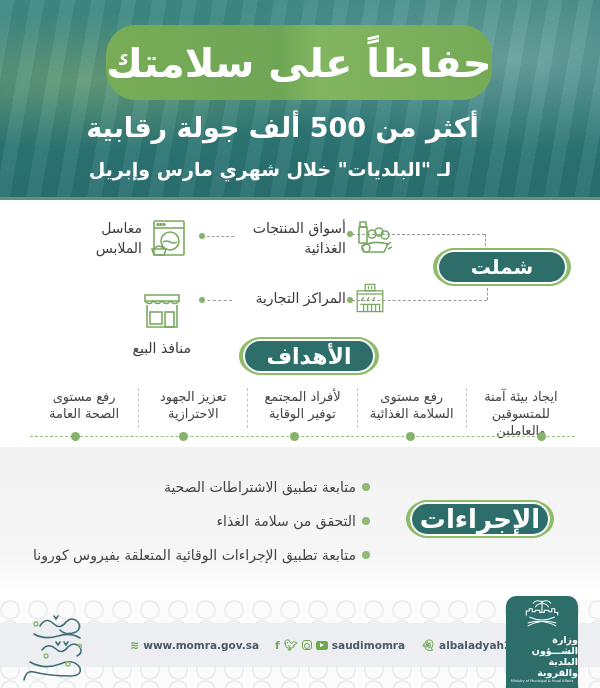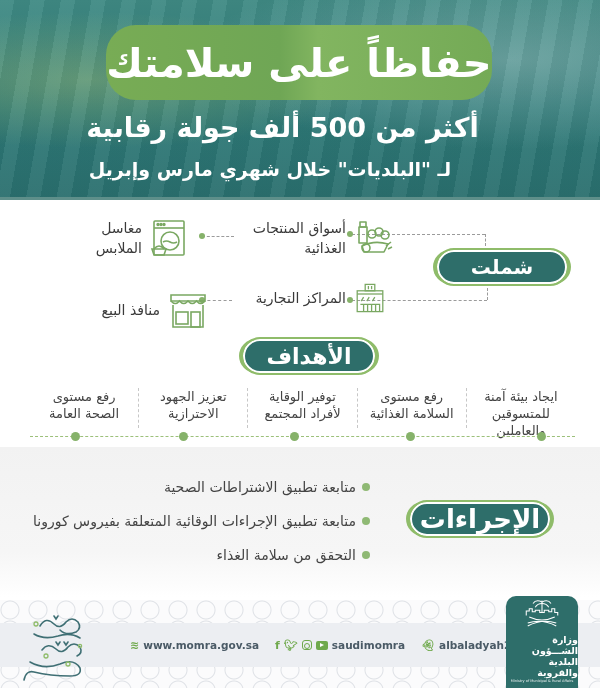--- a/index.html
+++ b/index.html
@@ -205,21 +205,21 @@
         <path d="M4 15 h32"></path>
         <path d="M9 24 l3 -5 M16 24 l3 -5 M23 24 l3 -5"></path>
         <path d="M8 28 h24 v9 M12 28 v9 M17 28 v9 M22 28 v9 M27 28 v9"></path>
       </g>
     </svg>
     <div class="cat-text">
       <div>المراكز التجارية</div>
     </div>
   </div>
 
-  <div class="cat" style="right:392px; top:290px;">
+  <div class="cat" style="right:409px; top:290px;flex-direction:column;">
     <svg class="cat-icon" viewBox="0 0 40 40">
       <g fill="none" stroke="#7aa862" stroke-width="1.6">
         <path d="M3 5 h34 v6 h-34 z"></path>
         <path d="M3 11 q4.25 5 8.5 0 q4.25 5 8.5 0 q4.25 5 8.5 0 q4.25 5 8.5 0"></path>
         <path d="M5 15 v22 h30 v-22"></path>
         <rect x="8" y="22" width="12" height="12"></rect>
         <rect x="23" y="22" width="9" height="15"></rect>
       </g>
     </svg>
     <div class="cat-text">
@@ -234,22 +234,22 @@
   <div class="goals-row">
     <div class="goal">
       <div>ايجاد بيئة آمنة</div>
       <div>للمتسوقين والعاملين</div>
     </div>
     <div class="goal">
       <div>رفع مستوى</div>
       <div>السلامة الغذائية</div>
     </div>
     <div class="goal">
+      <div>لأفراد المجتمع</div>
       <div>توفير الوقاية</div>
-      <div>لأفراد المجتمع</div>
     </div>
     <div class="goal">
       <div>تعزيز الجهود</div>
       <div>الاحترازية</div>
     </div>
     <div class="goal">
       <div>رفع مستوى</div>
       <div>الصحة العامة</div>
     </div>
   </div>
@@ -265,25 +265,25 @@
 <section>
   <div class="proc-bg"></div>
   <div class="badge proc-badge">الإجراءات</div>
   <div class="proc-list">
     <div class="proc-item">
       <span class="proc-bullet"></span>
       <span>متابعة تطبيق الاشتراطات الصحية</span>
     </div>
     <div class="proc-item">
       <span class="proc-bullet"></span>
-      <span>متابعة تطبيق الإجراءات الوقائية المتعلقة بفيروس كورونا</span>
+      <span>التحقق من سلامة الغذاء</span>
     </div>
     <div class="proc-item">
       <span class="proc-bullet"></span>
-      <span>التحقق من سلامة الغذاء</span>
+      <span>متابعة تطبيق الإجراءات الوقائية المتعلقة بفيروس كورونا</span>
     </div>
   </div>
 </section>
 
 <footer>
   <div class="footer-pattern"></div>
   <div class="footer-band"></div>
 
   <div class="footer-links">
     <div class="fl-group">

